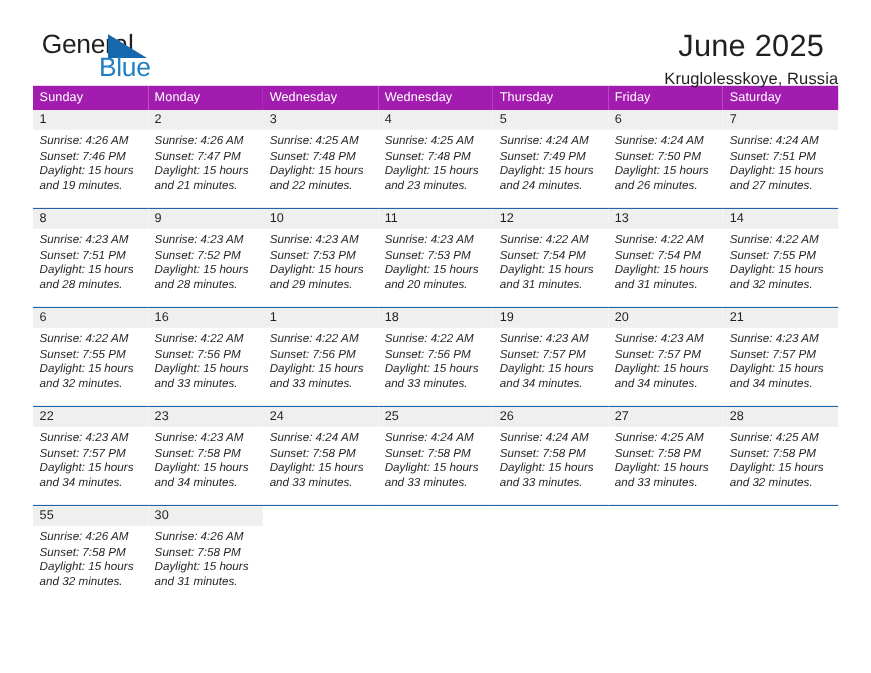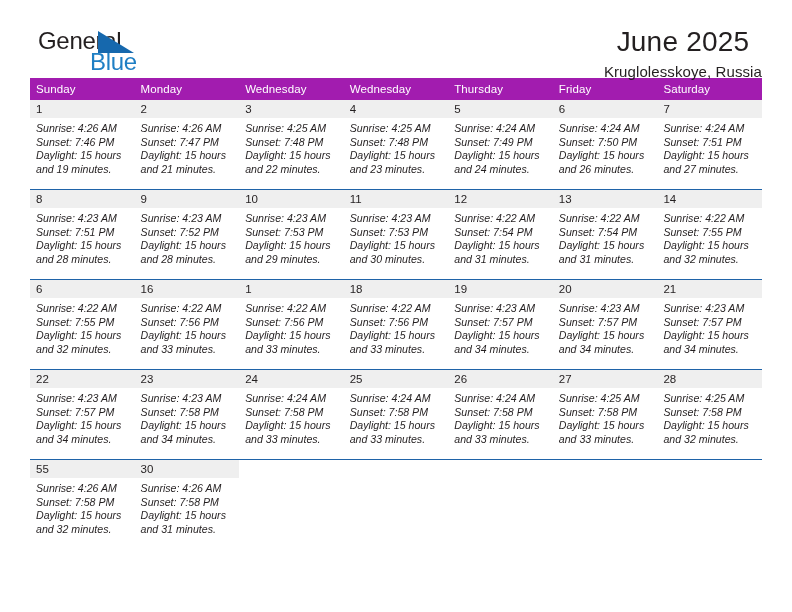--- a/index.html
+++ b/index.html
@@ -289,21 +289,21 @@
                 <div class="daylight-line">Daylight: 15 hours and 29 minutes.</div>
               </div>
             </div>
           </td>
           <td>
             <div class="cell">
               <div class="daynum-band">11</div>
               <div class="cell-body">
                 <div>Sunrise: 4:23 AM</div>
                 <div>Sunset: 7:53 PM</div>
-                <div class="daylight-line">Daylight: 15 hours and 30 minutes.</div>
+                <div class="daylight-line">Daylight: 15 hours and 20 minutes.</div>
               </div>
             </div>
           </td>
           <td>
             <div class="cell">
               <div class="daynum-band">12</div>
               <div class="cell-body">
                 <div>Sunrise: 4:22 AM</div>
                 <div>Sunset: 7:54 PM</div>
                 <div class="daylight-line">Daylight: 15 hours and 31 minutes.</div>

